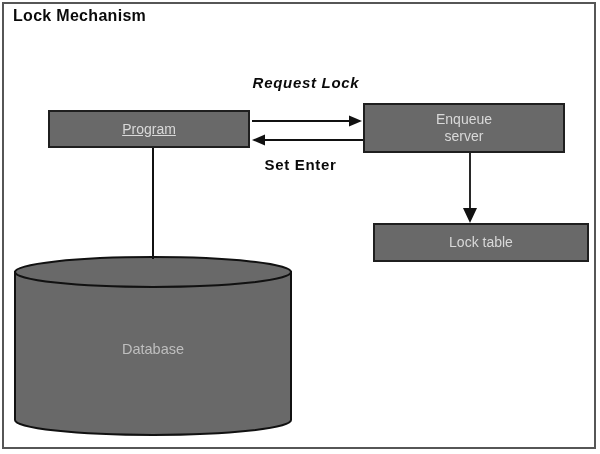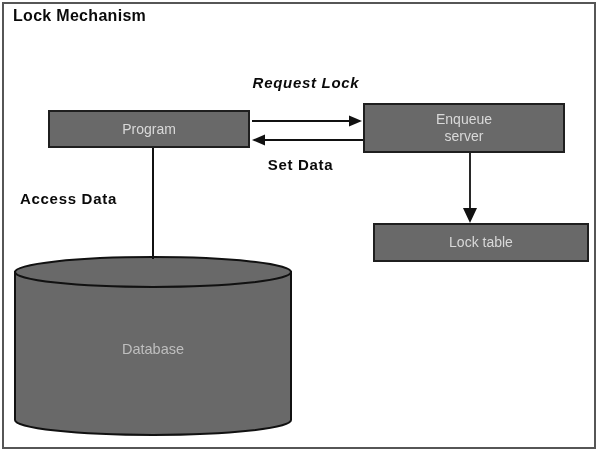--- a/index.html
+++ b/index.html
@@ -46,21 +46,21 @@
     background: var(--node-fill);
     border: 2px solid var(--node-border);
     color: var(--node-text);
     display: flex;
     align-items: center;
     justify-content: center;
     text-align: center;
     font-size: 14px;
     line-height: 17px;
   }
-  .node-program { left: 48px; top: 110px; width: 202px; height: 38px; }
+  .node-program { left: 48px; top: 110px; width: 202px; height: 38px; text-decoration: underline; }
   .node-enqueue { left: 363px; top: 103px; width: 202px; height: 50px; white-space: pre-line; }
   .node-locktable { left: 373px; top: 223px; width: 216px; height: 39px; }
   .svg-layer {
     position: absolute;
     left: 0; top: 0;
     width: 600px; height: 454px;
     pointer-events: none;
   }
   .svg-layer .shape-fill { fill: var(--node-fill); stroke: var(--connector); stroke-width: 2; }
   .svg-layer .edge-line { stroke: var(--connector); stroke-width: 1.8; fill: none; }
@@ -126,18 +126,17 @@
 
   <div class="node node-locktable">Lock table</div>
 
   <div class="node node-enqueue">Enqueue
 server</div>
 
   <div class="database-label">Database</div>
 
   <div class="edge-label label-request">Request Lock</div>
 
-  <div class="edge-label label-set">Set Data</div>
+  <div class="edge-label label-set">Set Enter</div>
 
 
-  <div class="edge-label label-access">Access Data</div>
 
 </div>
 
 </body></html>

